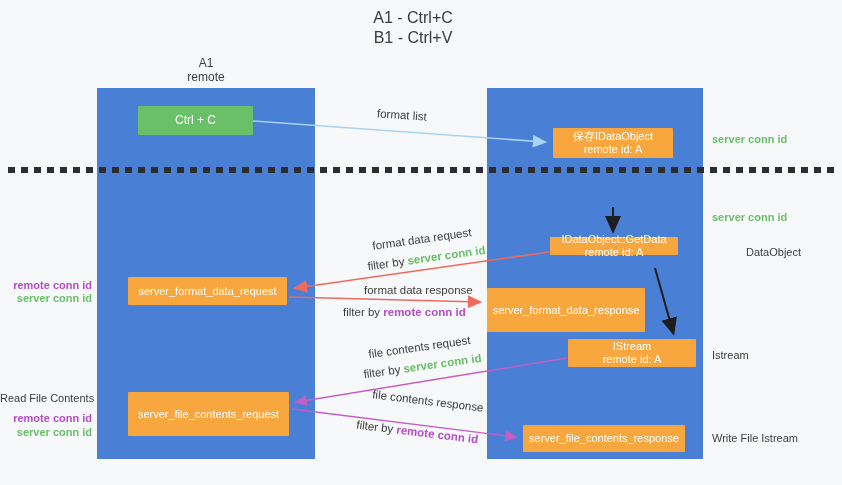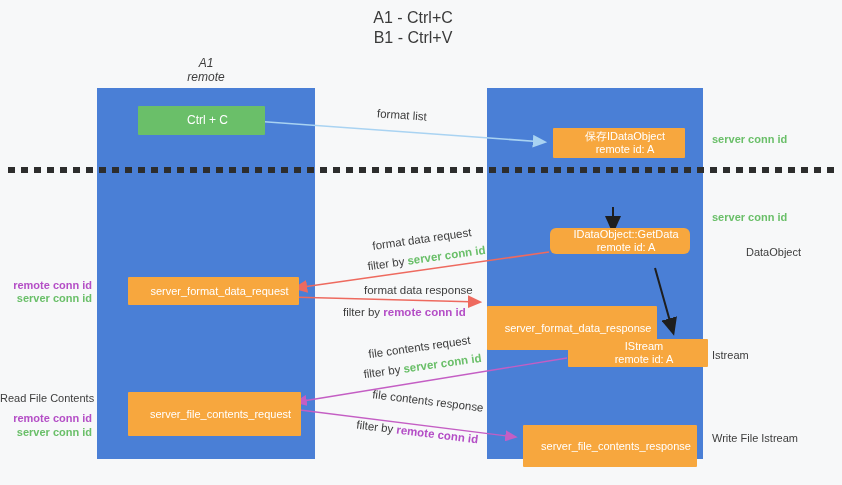--- a/index.html
+++ b/index.html
@@ -2,41 +2,41 @@
 <html><head>
 <meta charset="utf-8">
 <style>
   html,body{margin:0;padding:0;background:#fff;}
   .canvas{
     position:relative;width:842px;height:485px;background:#f7f8f9;
     font-family:"Liberation Sans",sans-serif;overflow:hidden;color:#3d3d3d;
   }
   .title{position:absolute;left:0;right:16px;top:8px;text-align:center;
     font-size:16px;line-height:20px;color:#3a3a3a;}
-  .col-header{position:absolute;text-align:center;font-size:12px;line-height:14px;color:#3d3d3d;font-style:italic;}
+  .col-header{position:absolute;text-align:center;font-size:12px;line-height:14px;color:#3d3d3d;}
   #hdr-a1{left:97px;width:218px;top:56px;}
   #hdr-b1{left:487px;width:216px;top:56px;}
   .column{position:absolute;top:88px;height:371px;background:#4a7fd6;}
   #col-a1{left:97px;width:218px;}
   #col-b1{left:487px;width:216px;}
   .divider{position:absolute;left:8px;right:8px;top:167px;height:6px;
     background:repeating-linear-gradient(90deg,#2d2d2d 0 7px,transparent 7px 13px);}
   .box{position:absolute;color:#fff;display:flex;flex-direction:column;align-items:center;
-    justify-content:center;font-size:11px;line-height:13px;text-align:center;border-radius:1px;padding-left:12px;}
+    justify-content:center;font-size:11px;line-height:13px;text-align:center;border-radius:1px;}
   .green{background:#6abf69;font-size:12px;}
   .orange{background:#f7a73e;}
   #bx-ctrl-c{left:138px;top:106px;width:115px;height:29px;}
   #bx-save{left:553px;top:128px;width:120px;height:30px;align-items:center;}
   #bx-ctrl-v{left:553px;top:180px;width:120px;height:26px;}
-  #bx-getdata{left:550px;top:228px;width:128px;height:26px;border-radius:6px;}
+  #bx-getdata{left:550px;top:237px;width:128px;height:18px;}
   #bx-fmt-req{left:128px;top:277px;width:159px;height:28px;}
-  #bx-fmt-resp{left:487px;top:288px;width:158px;height:44px;margin-top:18px;}
+  #bx-fmt-resp{left:487px;top:288px;width:158px;height:44px;}
   #bx-istream{left:568px;top:339px;width:128px;height:28px;}
   #bx-file-req{left:128px;top:392px;width:161px;height:44px;}
-  #bx-file-resp{left:523px;top:425px;width:162px;height:42px;}
+  #bx-file-resp{left:523px;top:425px;width:162px;height:27px;}
   .side{position:absolute;font-size:11px;line-height:13px;white-space:nowrap;}
   .right-side{left:712px;}
   .left-side{left:0;width:92px;text-align:right;}
   .g{color:#6abf69;font-weight:bold;}
   .p{color:#b44ec6;font-weight:bold;}
   .dk{color:#3d3d3d;}
   .alab{position:absolute;font-size:11.5px;color:#3d3d3d;white-space:nowrap;}
   svg.overlay{position:absolute;left:0;top:0;pointer-events:none;}
 </style>
 </head>

